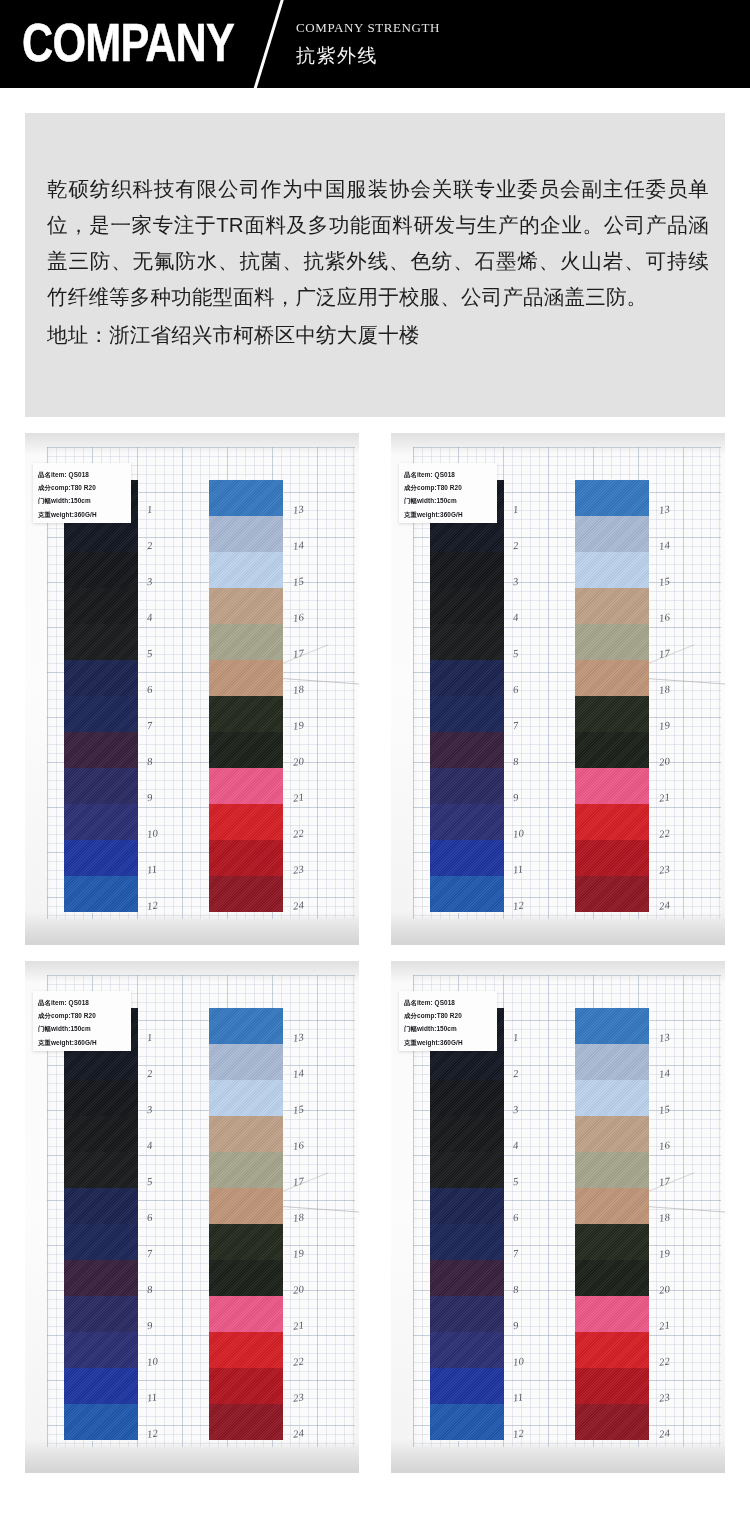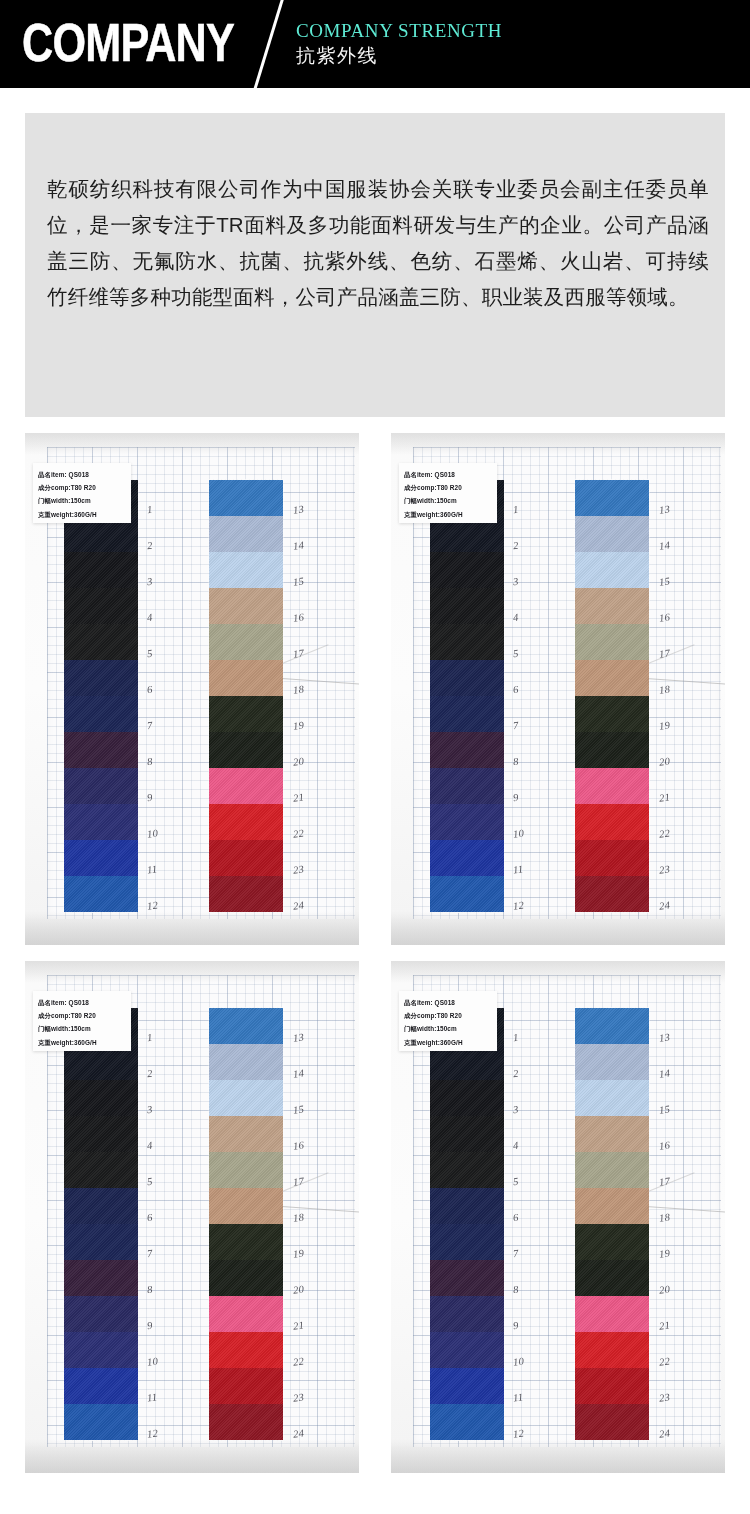--- a/index.html
+++ b/index.html
@@ -35,23 +35,23 @@
     position:absolute;
     left:266px; top:-14px;
     width:3px; height:124px;
     background:#ffffff;
     transform:rotate(17deg);
     transform-origin:center;
   }
   .header-en {
     position:absolute;
     left:296px; top:20px;
-    color:#5eead4;
+    color:#e5e5e5;
     font-family:"Liberation Serif", serif;
-    font-size:19px;
+    font-size:13px;
     letter-spacing:0.6px;
     white-space:nowrap;
   }
   .header-cn {
     position:absolute;
     left:296px; top:43px;
     color:#f4f4f4;
     font-family:"Liberation Sans", sans-serif;
     font-size:19px;
     letter-spacing:1.5px;
@@ -231,21 +231,22 @@
 
   <div class="header">
     <div class="header-logo">COMPANY</div>
     <div class="header-slash"></div>
     <div class="header-en">COMPANY STRENGTH</div>
     <div class="header-cn">抗紫外线</div>
   </div>
 
   <div class="intro">
     <div class="intro-inner">
-      <div class="intro-p">乾硕纺织科技有限公司作为中国服装协会关联专业委员会副主任委员单位，是一家专注于TR面料及多功能面料研发与生产的企业。公司产品涵盖三防、无氟防水、抗菌、抗紫外线、色纺、石墨烯、火山岩、可持续竹纤维等多种功能型面料，公司产品涵盖三防、职业装及西服等领域。</div>
+      <div class="intro-p">乾硕纺织科技有限公司作为中国服装协会关联专业委员会副主任委员单位，是一家专注于TR面料及多功能面料研发与生产的企业。公司产品涵盖三防、无氟防水、抗菌、抗紫外线、色纺、石墨烯、火山岩、可持续竹纤维等多种功能型面料，广泛应用于校服、公司产品涵盖三防。</div>
+      <div class="intro-addr">地址：浙江省绍兴市柯桥区中纺大厦十楼</div>
     </div>
   </div>
 
   <div class="grid">
 
     <div class="card c0">
         <div class="sheet">
           <div class="graph"></div>
           <div class="sheet-shadow-top"></div>
           <div class="sheet-shadow-bot"></div>

